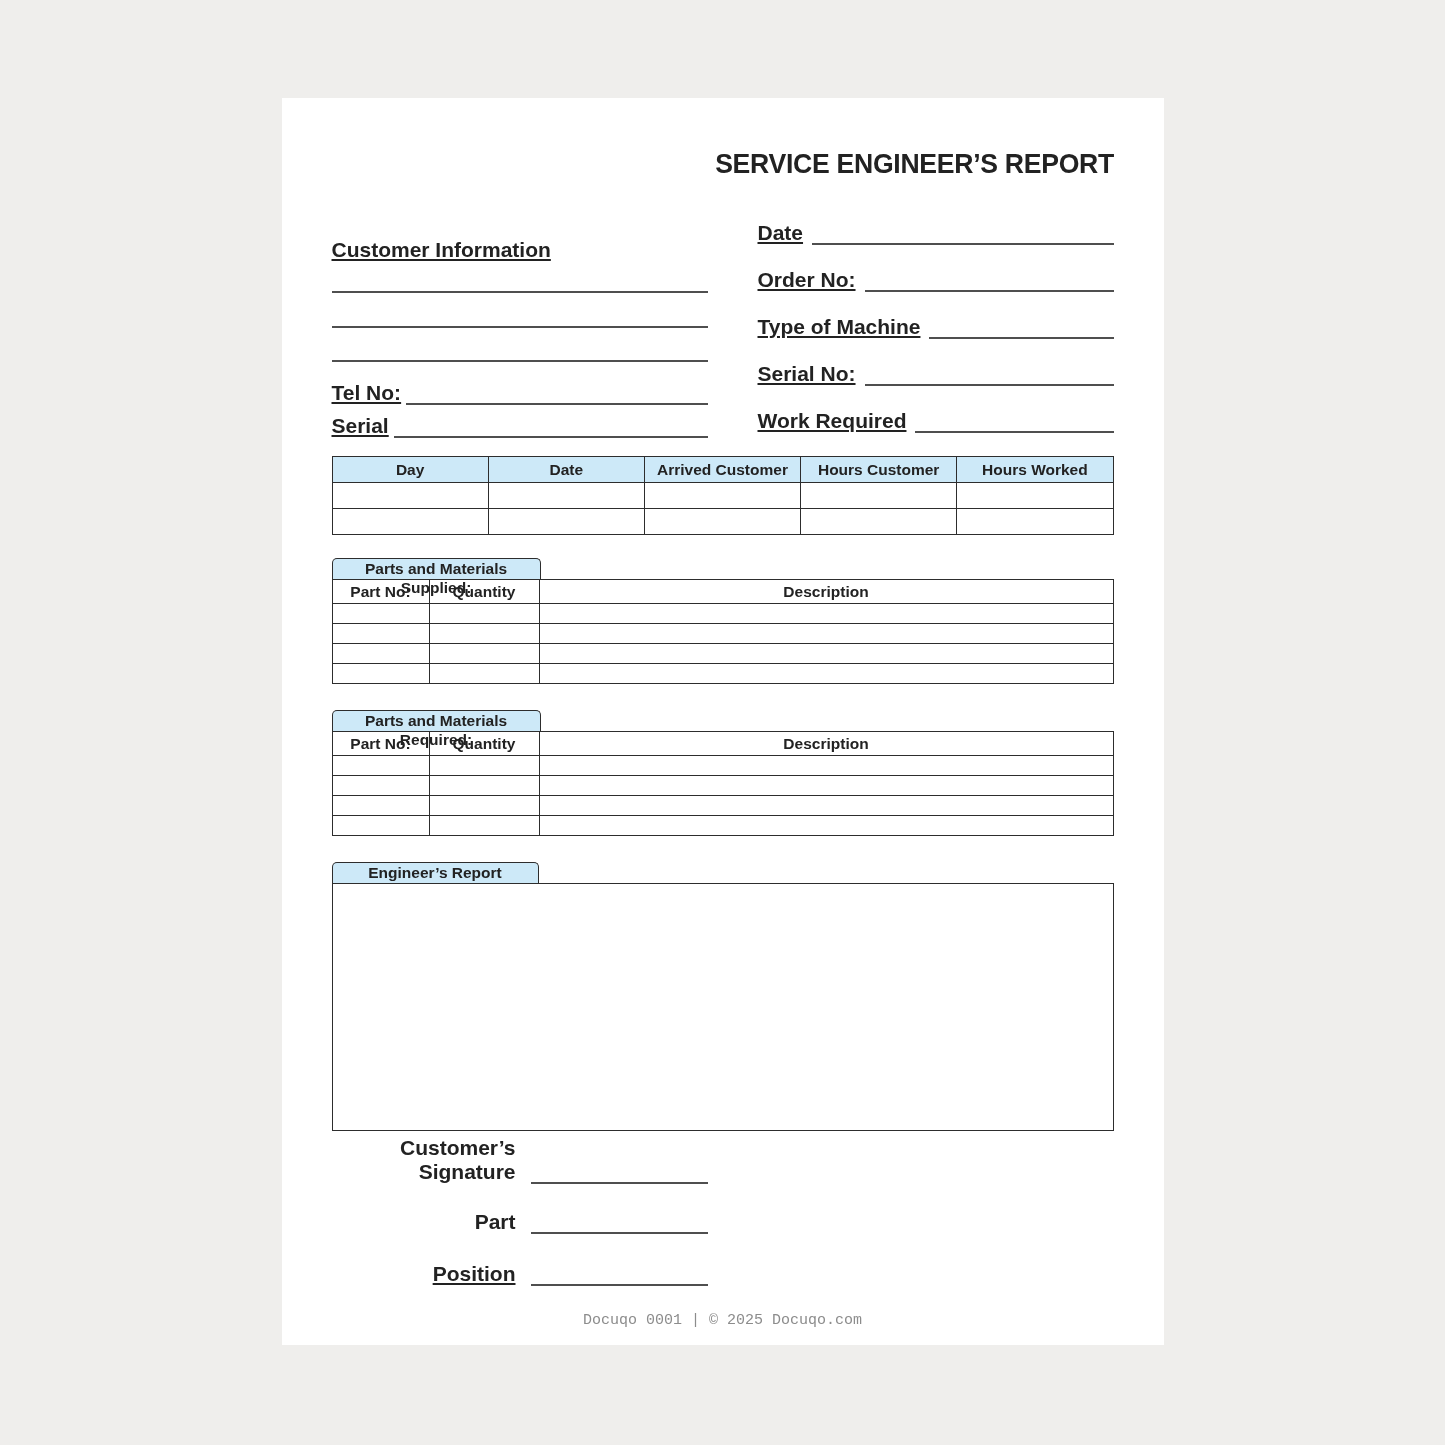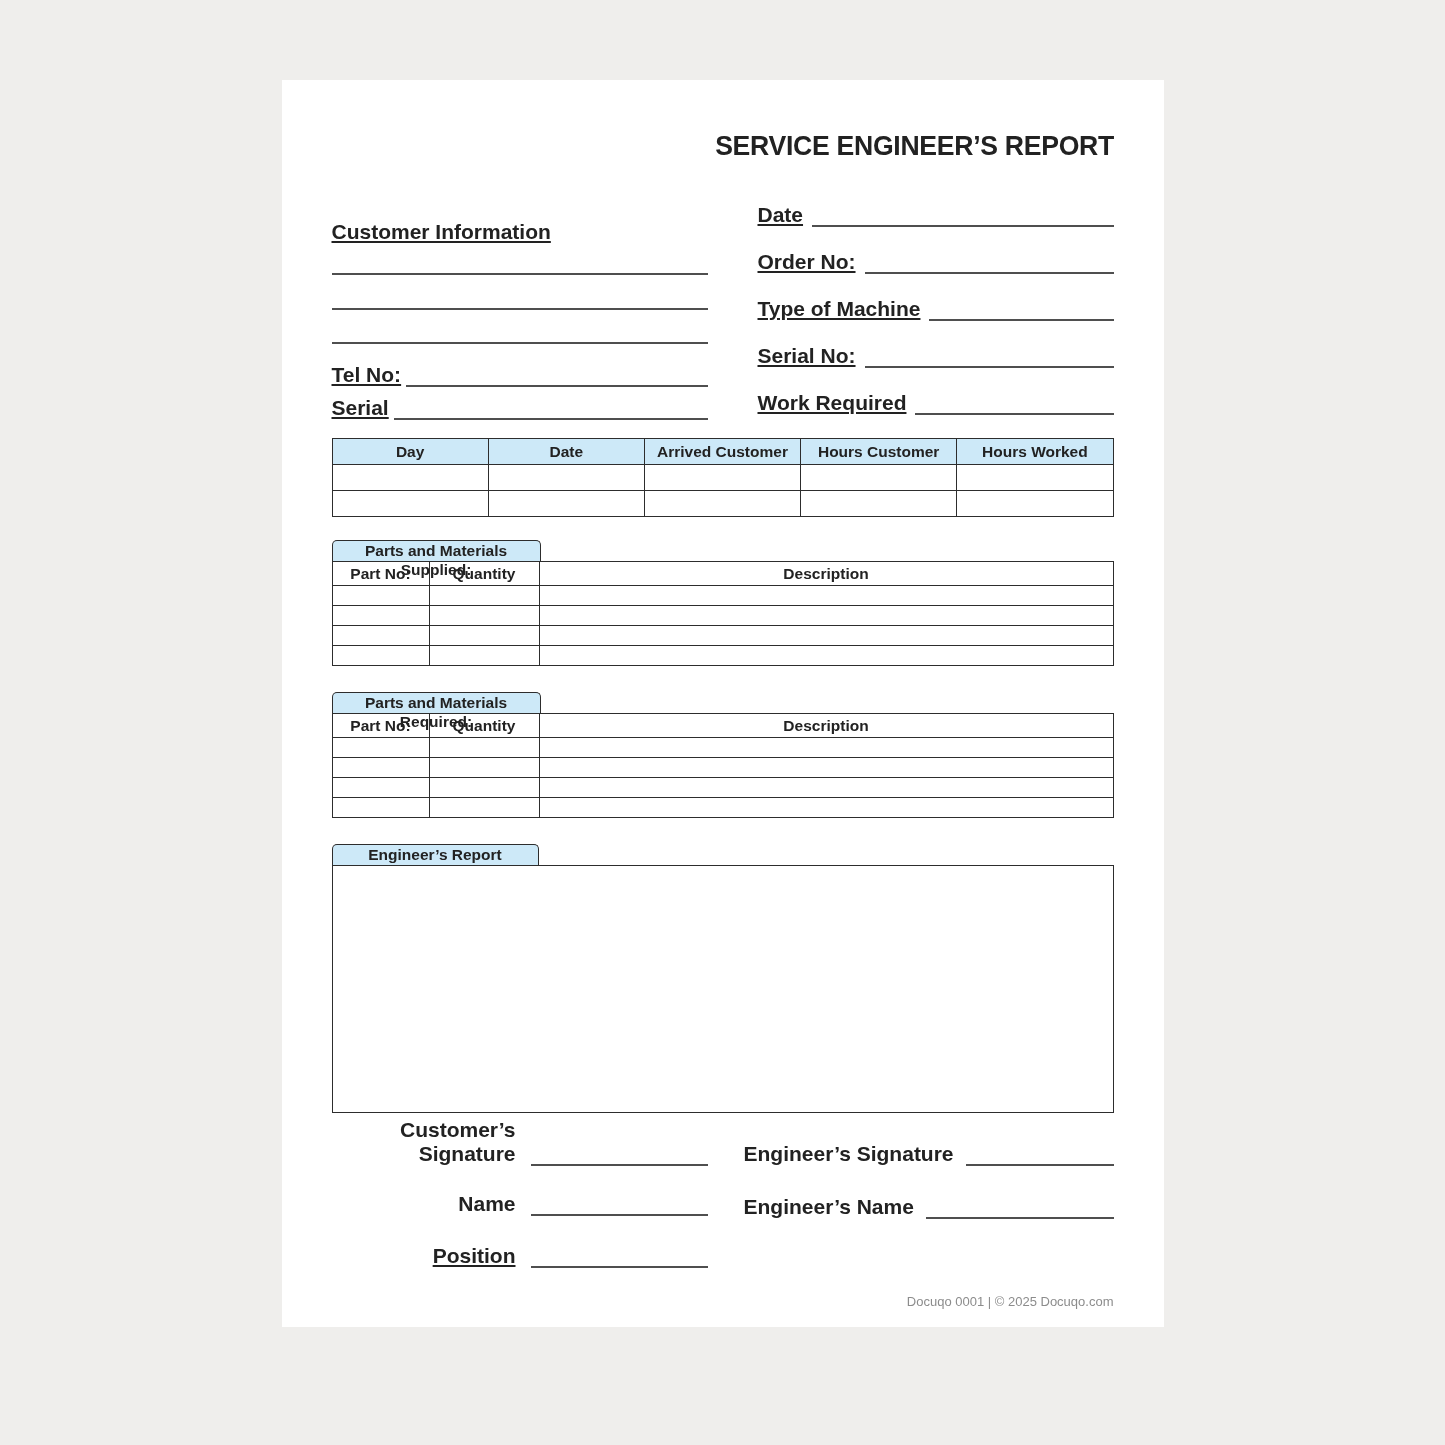--- a/index.html
+++ b/index.html
@@ -16,21 +16,21 @@
     background: var(--canvas-bg);
     font-family: "Liberation Sans", sans-serif;
     color: var(--ink);
   }
   .canvas { width: 1445px; height: 1445px; }
   .page {
     width: 882px;
     height: 1247px;
     margin: 0 auto;
     position: relative;
-    top: 80px;
+    top: 98px;
     background: #ffffff;
   }
   .content { padding: 50px 50px 0 50px; }
 
   
   .doc-title {
     font-size: 28px;
     line-height: 31px;
     font-weight: bold;
     text-align: right;
@@ -100,24 +100,25 @@
   .sig-row { display: flex; align-items: flex-end; height: 24px; }
   .sig-left .sig-label { width: 184px; text-align: right; }
   .sig-left .fill { flex: 1; border-bottom: 2px solid var(--line-gray); margin-left: 15px; }
   .sig-right .fill { flex: 1; border-bottom: 2px solid var(--line-gray); margin-left: 12px; }
   .sig-gap-1 { margin-top: 26px; }
   .sig-gap-2 { margin-top: 28px; text-decoration: underline; }
   .sig-right .sig-gap-r { margin-top: 29px; }
 
   .footer {
     margin-top: 26px;
-    text-align: right;
-    font-size: 13px;
+    text-align: center;
+    font-size: 15px;
     color: var(--footer-gray);
     font-weight: 400;
+    font-family: Liberation Mono, monospace;
   }
 </style>
 </head>
 <body>
 
 <div class="canvas">
   <div class="page">
     <div class="content">
 
       <div class="doc-title">SERVICE ENGINEER’S REPORT</div>
@@ -269,35 +270,25 @@
       <div class="tab tab-report">Engineer’s Report</div>
       <div class="report-box"></div>
 
       <div class="signatures">
         <div class="sig-left">
           <div class="sig-row">
             <span class="label sig-label">Customer’s Signature</span>
             <span class="fill"></span>
           </div>
           <div class="sig-row sig-gap-1">
-            <span class="label sig-label">Name</span>
+            <span class="label sig-label">Part</span>
             <span class="fill"></span>
           </div>
           <div class="sig-row sig-gap-2">
             <span class="label sig-label">Position</span>
-            <span class="fill"></span>
-          </div>
-        </div>
-        <div class="sig-right">
-          <div class="sig-row">
-            <span class="label">Engineer’s Signature</span>
-            <span class="fill"></span>
-          </div>
-          <div class="sig-row sig-gap-r">
-            <span class="label">Engineer’s Name</span>
             <span class="fill"></span>
           </div>
         </div>
       </div>
 
       <div class="footer">Docuqo 0001 | © 2025 Docuqo.com</div>
 
     </div>
   </div>
 </div>

